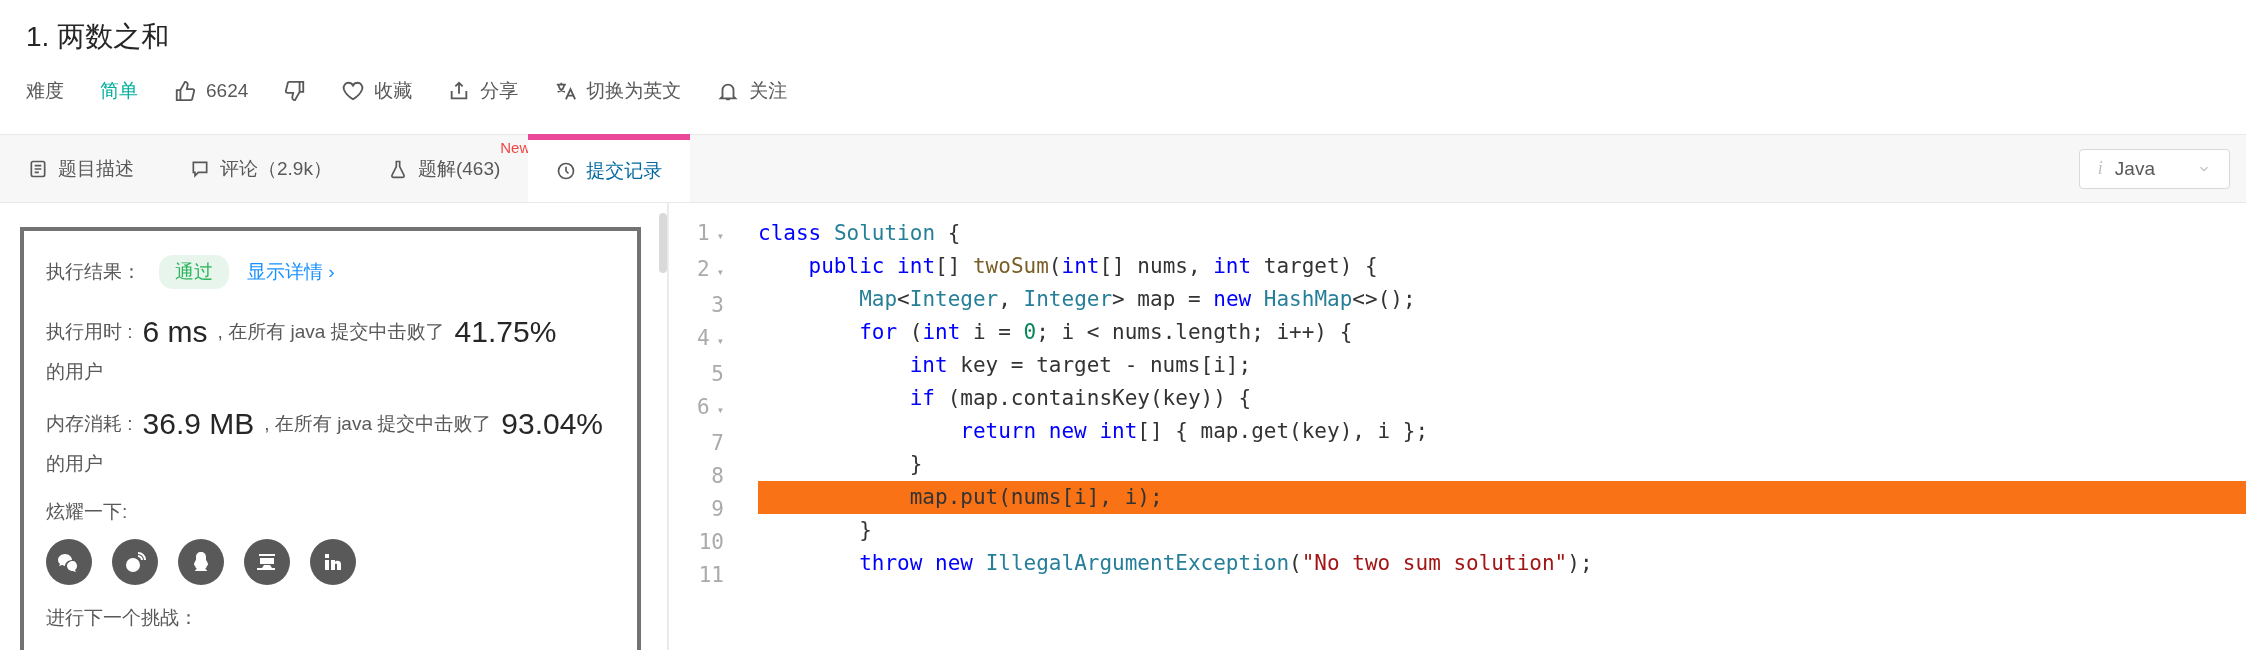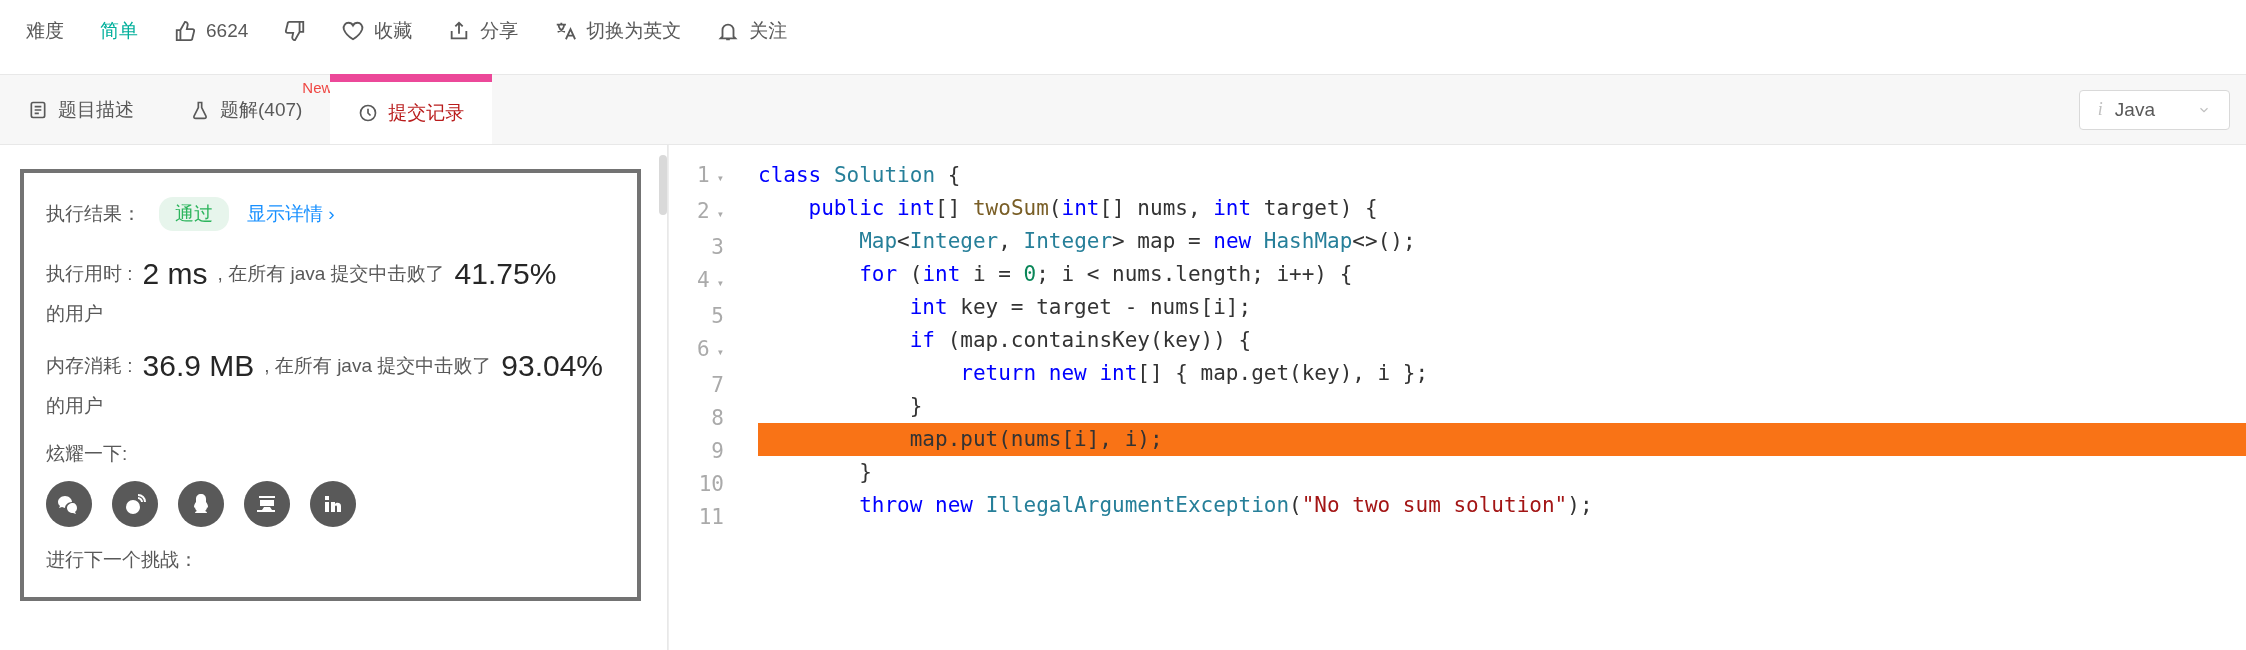--- a/index.html
+++ b/index.html
@@ -9,21 +9,21 @@
 .meta-row { display: flex; align-items: center; gap: 36px; font-size: 19px; color: #595959; }
 .meta-label { color: #595959; }
 .difficulty-easy { color: #00af9b; }
 .meta-item { display: inline-flex; align-items: center; gap: 10px; cursor: pointer; }
 .meta-item svg { width: 22px; height: 22px; }
 .icon-stroke { fill: none; stroke: #595959; stroke-width: 2; }
 .divider-top { height: 1px; background: #e8e8e8; margin-top: 18px; }
 .tabs-bar { display: flex; align-items: stretch; background: #f7f7f7; border-bottom: 1px solid #e8e8e8; }
 .left-tabs { display: flex; }
 .tab { display: inline-flex; align-items: center; gap: 10px; padding: 18px 28px; font-size: 19px; color: #595959; cursor: pointer; position: relative; }
-.tab.active { background: #fff; border-top: 8px solid #ec4899; color: #b91c1c; margin-top: -1px; }
+.tab.active { background: #fff; border-top: 6px solid #ec4899; color: #0369a1; margin-top: -1px; }
 .tab .badge-new { position: absolute; top: 4px; right: -2px; color: #ef4743; font-size: 15px; }
 .tab svg { width: 20px; height: 20px; }
 .right-pane-header { margin-left: auto; padding: 10px 16px; display: flex; align-items: center; }
 .lang-select { display: inline-flex; align-items: center; gap: 12px; border: 1px solid #d9d9d9; border-radius: 4px; padding: 8px 18px; background: #fff; cursor: pointer; font-size: 19px; color: #595959; }
 .lang-select .i-icon { font-style: italic; color: #bfbfbf; font-family: Georgia, serif; font-size: 18px; }
 .lang-select svg { width: 14px; height: 14px; }
 .main { display: flex; height: 520px; }
 .left-col { width: 668px; border-right: 1px solid #e8e8e8; position: relative; padding: 0 6px 0 0; }
 .scroll-handle { position: absolute; right: 0; top: 10px; width: 8px; height: 60px; background: #d9d9d9; border-radius: 4px; }
 .result-card { margin: 24px 20px; border: 4px solid #737373; border-radius: 0; padding: 24px 22px; }
@@ -47,20 +47,21 @@
 .typ { color: #267f99; }
 .fn { color: #795e26; }
 .num { color: #098658; }
 .str { color: #a31515; }
 .hl-line { background: #f97316; display: inline-block; width: 100%; }
 </style>
 </head>
 <body>
 
 <div class="header">
+  <div class="title">1. 两数之和</div>
   <div class="meta-row">
     <span class="meta-label">难度</span>
     <span class="difficulty-easy">简单</span>
     <span class="meta-item">
       <svg viewBox="0 0 24 24" class="icon-stroke">
           <path d="M7 22V11l5-9c1 0 3 1 3 3l-1 5h6c1 0 2 1 2 2l-2 8c0 1-1 2-2 2H7zM7 11H3v11h4"></path>
         </svg>
       <span>6624</span>
     </span>
     <span class="meta-item">
@@ -101,23 +102,29 @@
   <div class="left-tabs">
     <div class="tab">
       <svg viewBox="0 0 24 24" class="icon-stroke">
           <rect x="4" y="3" width="16" height="18" rx="2"></rect>
           <path d="M8 8h8M8 12h8M8 16h5"></path>
         </svg>
       <span>题目描述</span>
     </div>
     <div class="tab">
       <svg viewBox="0 0 24 24" class="icon-stroke">
+          <path d="M4 4h16v12H10l-4 4v-4H4z"></path>
+        </svg>
+      <span>评论（2.9k）</span>
+    </div>
+    <div class="tab">
+      <svg viewBox="0 0 24 24" class="icon-stroke">
           <path d="M9 3h6M10 3v6l-5 10c-1 2 0 3 2 3h10c2 0 3-1 2-3l-5-10V3"></path>
         </svg>
-      <span>题解(407)</span>
+      <span>题解(463)</span>
       <span class="badge-new">New</span>
     </div>
     <div class="tab active">
       <svg viewBox="0 0 24 24" class="icon-stroke">
           <circle cx="12" cy="12" r="9"></circle>
           <path d="M12 7v5l3 3"></path>
         </svg>
       <span>提交记录</span>
     </div>
   </div>
@@ -136,21 +143,21 @@
   <div class="left-col">
     <div class="scroll-handle"></div>
     <div class="result-card">
       <div class="result-row1">
         <span>执行结果：</span>
         <span class="pill-pass">通过</span>
         <span class="detail-link">显示详情 ›</span>
       </div>
       <div class="stat-line">
         <span>执行用时 :</span>
-        <span class="stat-big">2 ms</span>
+        <span class="stat-big">6 ms</span>
         <span>, 在所有 java 提交中击败了</span>
         <span class="stat-pct">41.75%</span>
         <span>的用户</span>
       </div>
       <div class="stat-line">
         <span>内存消耗 :</span>
         <span class="stat-big">36.9 MB</span>
         <span>, 在所有 java 提交中击败了</span>
         <span class="stat-pct">93.04%</span>
         <span>的用户</span>

